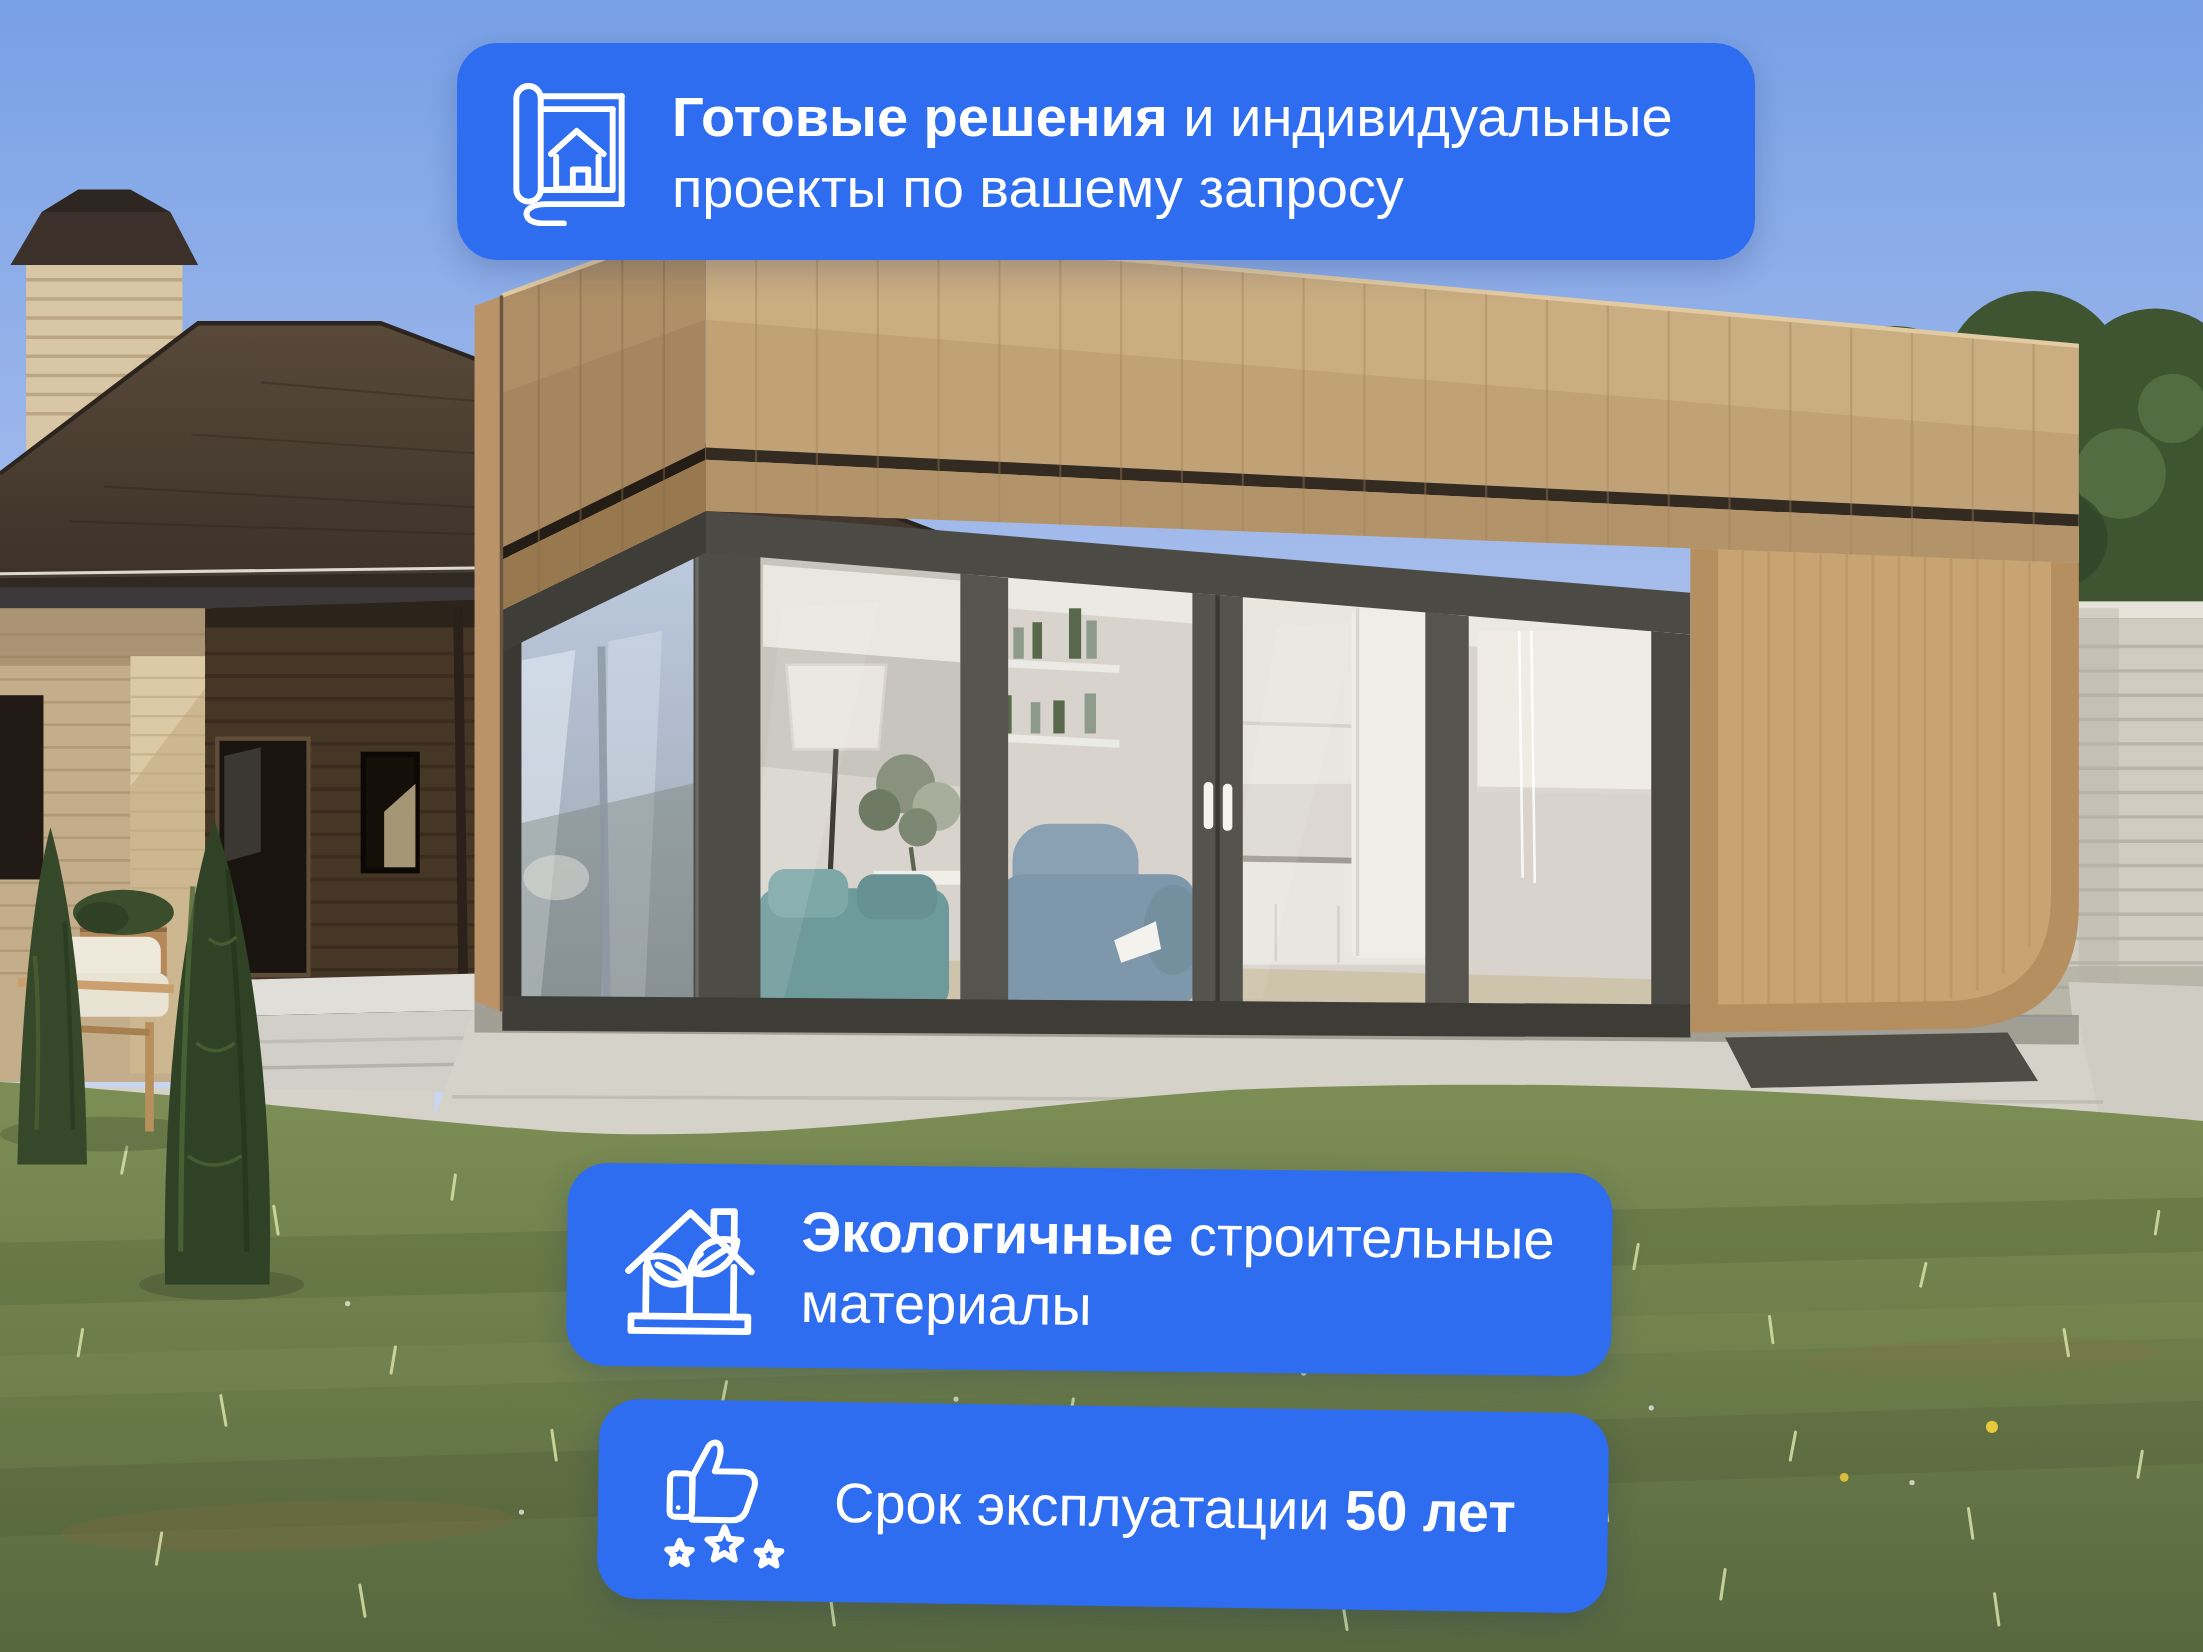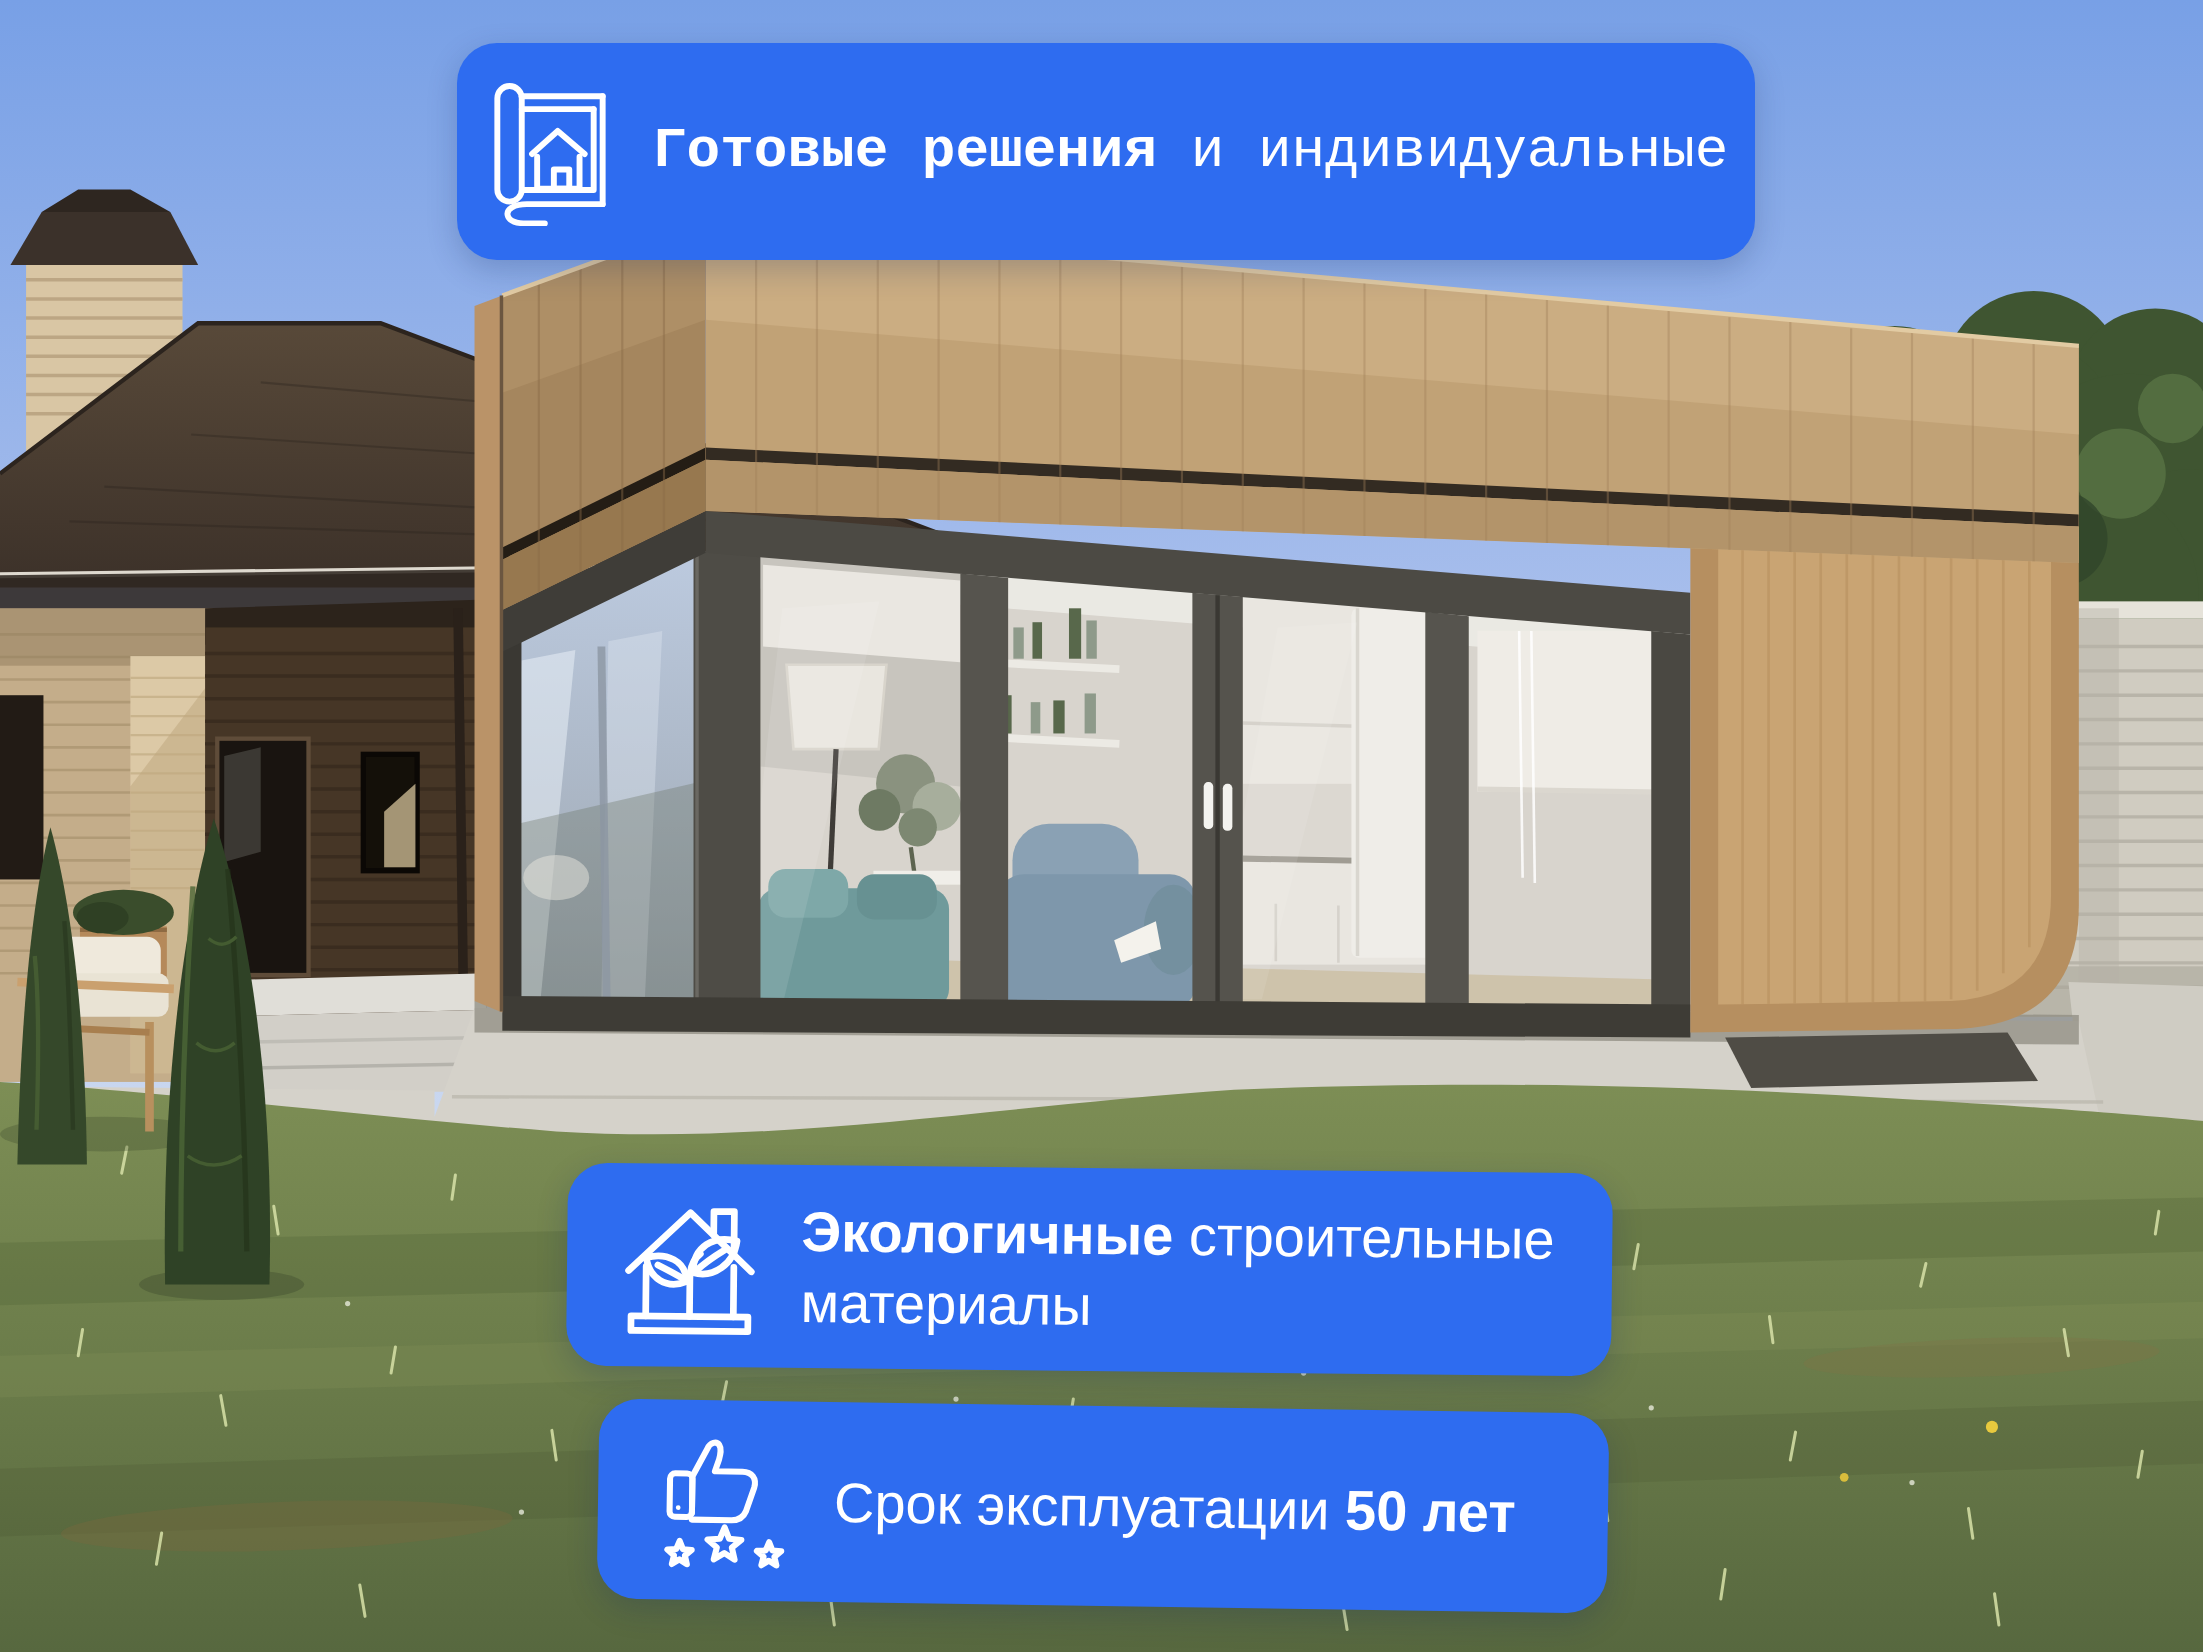--- a/index.html
+++ b/index.html
@@ -16,21 +16,21 @@
     border-radius:40px;
     display:flex;align-items:center;
     box-sizing:border-box;
     color:var(--badge-text,#ffffff);
     box-shadow:0 10.4px 29.5px rgba(18,40,96,.22);
   }
   .badge .txt{font-size:56px;line-height:71px;font-weight:400;}
   .badge .txt .line{white-space:nowrap;}
   .badge b{font-weight:700;}
   .badge svg{flex:0 0 auto;display:block;}
-  #badge-ready{left:457px;top:43px;width:1298px;height:217px;padding-left:28px;gap:38px;font-family:Liberation Mono, monospace;}
+  #badge-ready{left:457px;top:43px;width:1298px;height:217px;padding-left:47px;gap:38px;}
   #badge-eco{left:567px;top:1168px;width:1045px;height:203px;padding-left:49px;gap:37px;transform:rotate(0.6deg);}
   #badge-lifespan{left:598px;top:1406px;width:1010px;height:200px;padding-left:61px;gap:43px;transform:rotate(0.85deg);}
   .iconstroke{fill:none;stroke:#fff;stroke-width:4.6;stroke-linecap:round;stroke-linejoin:round;}
 </style>
 </head>
 <body>
 
 <div class="stage">
 
   <svg class="scene-svg" viewBox="0 0 2536 1901" preserveAspectRatio="none">
@@ -495,20 +495,21 @@
         <path d="M91,15 V99"></path>
         <path d="M84,25 V88 H30"></path>
         <path d="M91,99 H32 C22,99 16,103 17,107.5 C18,112 24,114 32,114 H46"></path>
         <path d="M36,60 L56,42 L77,60"></path>
         <path d="M40,62 V87 H73 V62"></path>
         <path d="M53,72 H65 V87 H53 Z"></path>
       </g>
     </svg>
     <div class="txt">
       <div class="line"><b>Готовые решения</b><span> и индивидуальные</span></div>
+      <div class="line">проекты по вашему запросу</div>
     </div>
   </div>
 
   <div class="badge" id="badge-eco">
     <svg width="148" height="149" viewBox="0 0 100 102">
       <g class="iconstroke">
         <path d="M8,55 L50,15 L92,55"></path>
         <path d="M66,30 V14 H80 V44"></path>
         <path d="M20,52 V86"></path>
         <path d="M80,52 V86"></path>

